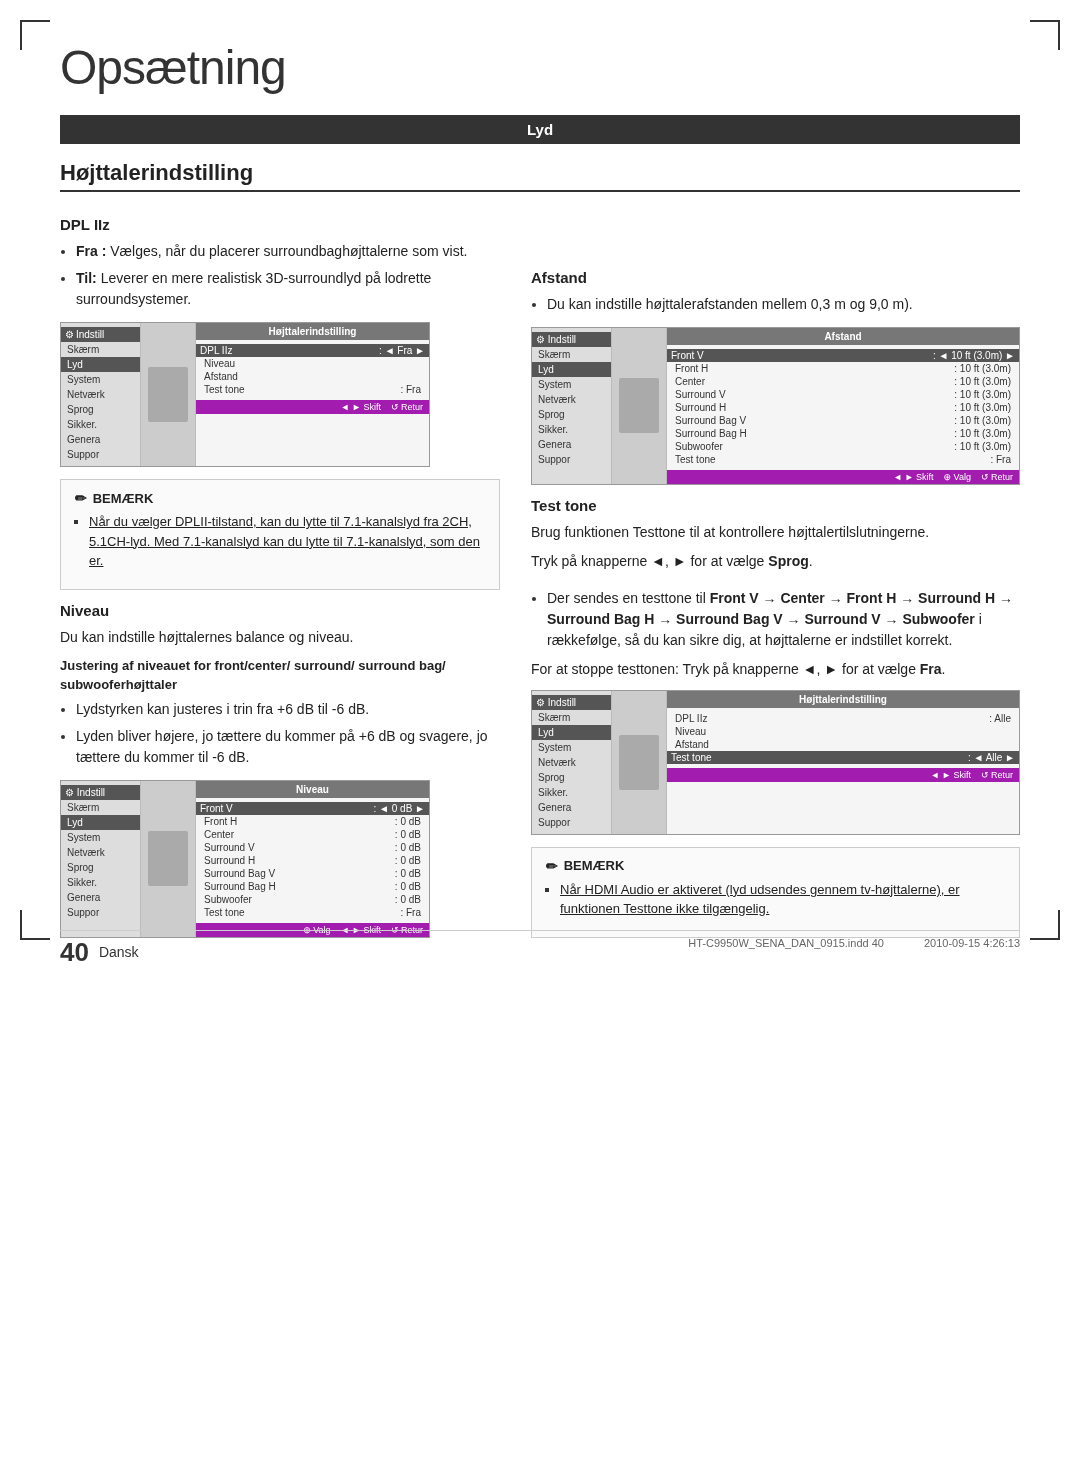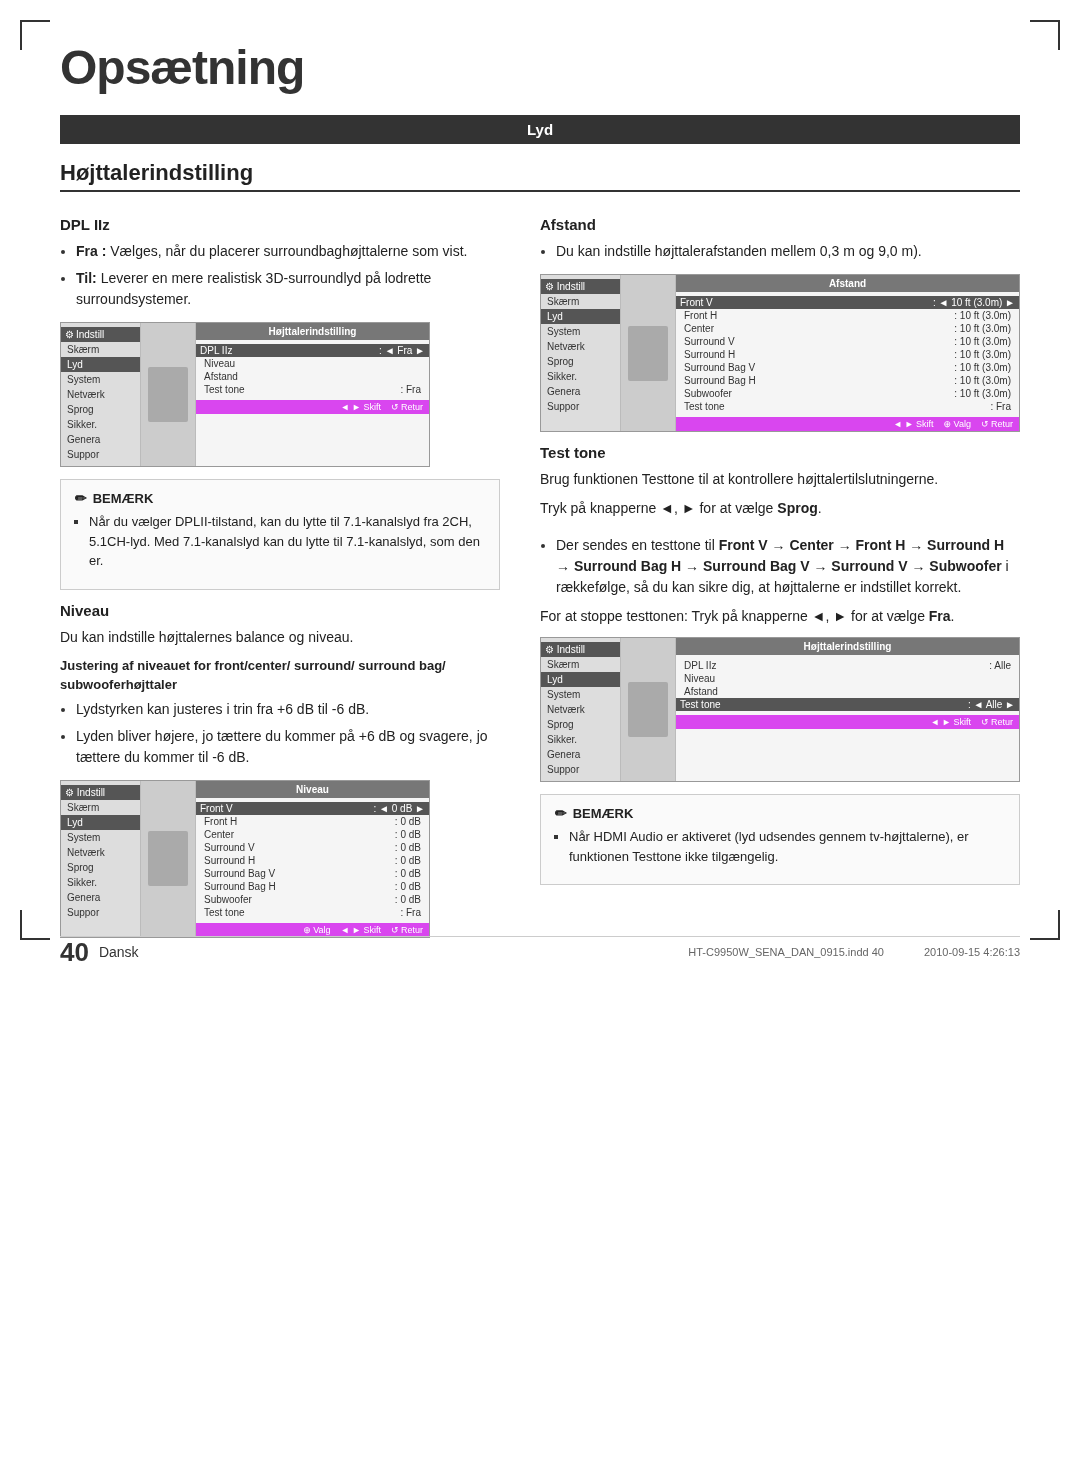--- a/index.html
+++ b/index.html
@@ -79,21 +79,21 @@
       position: absolute;
       bottom: 50px;
       right: 20px;
       width: 2px;
       height: 30px;
       background: #333;
     }
 
     h1.page-title {
       font-size: 48px;
-      font-weight: 700;
+      font-weight: 400;
       color: #333;
       margin-bottom: 20px;
       letter-spacing: -1px;
     }
 
     .lyd-header {
       background: #333;
       color: #fff;
       text-align: center;
       padding: 6px 0;
@@ -112,21 +112,22 @@
 
     h3.subsection-title {
       font-size: 15px;
       font-weight: bold;
       margin-bottom: 8px;
       margin-top: 10px;
     }
 
     .two-col {
       display: flex;
-      gap: 40px;
+      gap: 31px;
+      align-items: flex-end;
     }
     .col-left {
       flex: 0 0 440px;
     }
     .col-right {
       flex: 1;
     }
 
     p { margin-bottom: 8px; line-height: 1.5; }
     ul { margin-left: 16px; margin-bottom: 8px; }
@@ -141,21 +142,21 @@
     }
     .bemerk-title {
       font-size: 13px;
       font-weight: bold;
       margin-bottom: 6px;
       display: flex;
       align-items: center;
       gap: 6px;
     }
     .pencil-icon { font-size: 14px; }
-    .bemerk-box ul { margin-left: 14px; }
+    .bemerk-box ul { margin-left: 14px; text-decoration: underline; }
     .bemerk-box ul li { list-style: square; font-size: 13px; line-height: 1.5; }
 
     
     .screen-mockup {
       border: 1px solid #999;
       background: #f0f0f0;
       margin: 12px 0;
       padding: 0;
       font-size: 11px;
       overflow: hidden;
@@ -216,21 +217,21 @@
     .screen-row .value { color: #333; display: flex; align-items: center; gap: 2px; }
     .screen-row.highlighted {
       background: #555;
       color: #fff;
       padding: 1px 4px;
       margin: 0 -8px;
     }
     .screen-row.highlighted .label { color: #fff; }
     .screen-row.highlighted .value { color: #fff; }
     .screen-footer {
-      background: #d946ef;
+      background: #a21caf;
       color: #fff;
       padding: 2px 6px;
       font-size: 9px;
       display: flex;
       justify-content: flex-end;
       gap: 10px;
     }
     .screen-image-placeholder {
       width: 55px;
       background: #ccc;
@@ -250,25 +251,24 @@
     .bold { font-weight: bold; }
 
     
     .page-footer {
       position: absolute;
       bottom: 22px;
       left: 60px;
       right: 60px;
       display: flex;
       justify-content: space-between;
-      align-items: center;
       font-size: 11px;
       color: #666;
       border-top: 1px solid #ccc;
-      padding-top: 0;
+      padding-top: 6px;
     }
     .page-number {
       font-size: 26px;
       font-weight: bold;
       color: #333;
     }
     .page-lang {
       font-size: 14px;
       color: #333;
     }

